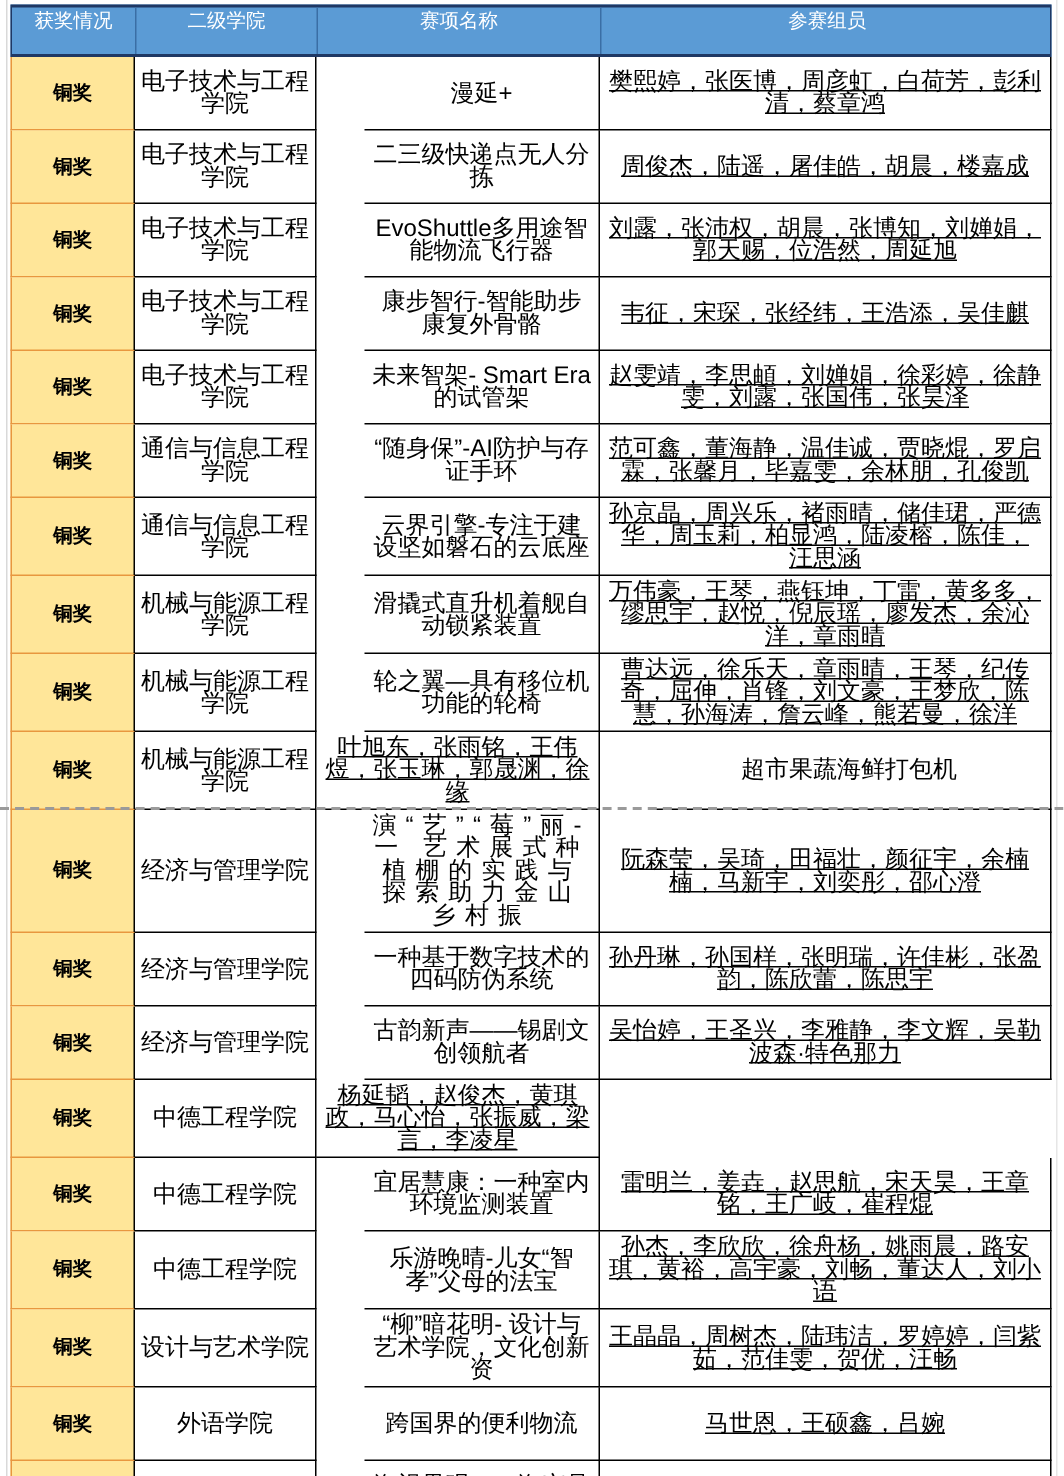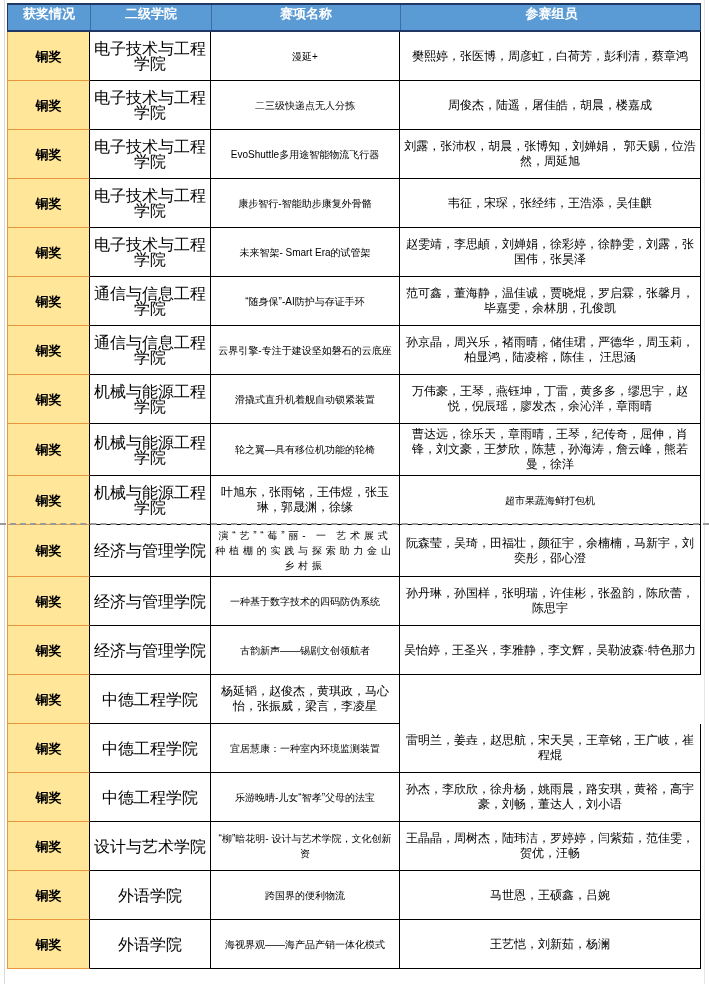--- a/index.html
+++ b/index.html
@@ -17,22 +17,22 @@
   .header-row {
     display:grid; grid-template-columns:83px 121px 189px 301px;
     background:var(--header-bg,#5b9bd5);
     border-top:2px solid var(--header-border,#1f3864);
     border-bottom:2px solid var(--header-border,#1f3864);
     border-left:1px solid var(--header-border,#1f3864);
     border-right:1px solid var(--header-border,#1f3864);
     box-sizing:border-box;
   }
   .hcell {
-    color:var(--header-text,#fff); font-weight:bold; font-size:13px;
-    text-align:center; padding:1px 0 8px; line-height:16px;
+    color:var(--header-text,#fff); font-weight:normal; font-size:13px;
+    text-align:center; padding:1px 0 14px; line-height:16px;
     border-right:1px solid #3a6ea5; box-sizing:border-box;
   }
   .hcell:last-child { border-right:none; }
 
   .row {
     display:grid; grid-template-columns:83px 121px 189px 301px;
     min-height:49px;
   }
   .cell {
     display:flex; align-items:center; justify-content:center;
@@ -40,24 +40,25 @@
     padding:3px 4px; box-sizing:border-box;
     border-right:1px solid var(--grid-border,#000);
     border-bottom:1px solid var(--grid-border,#000);
     word-break:break-all;
   }
   .cell.award {
     background:var(--award-bg,#ffe699);
     font-weight:bold; font-size:13px;
     border-left:1px solid var(--award-border,#e8973f);
     border-bottom:1px solid var(--award-border,#e8973f);
+    font-family:Liberation Mono, monospace;
   }
   .cell.college { font-size:16px; }
-  .cell.project { font-size:10px; }
-  .cell.members { font-size:12px; }
+  .cell.project { font-size:16px;margin-left:32px; }
+  .cell.members { font-size:16px;text-decoration:underline; }
 
   .cell.distributed span {
     letter-spacing:0.38em; text-align:center; display:inline-block;
   }
   .row.page-break { position:relative; }
   .row.page-break::before {
     content:""; position:absolute; left:-7px; width:709px; top:-2px;
     border-top:2px dashed var(--page-break,#9a9a9a); z-index:3;
   }
 </style>

